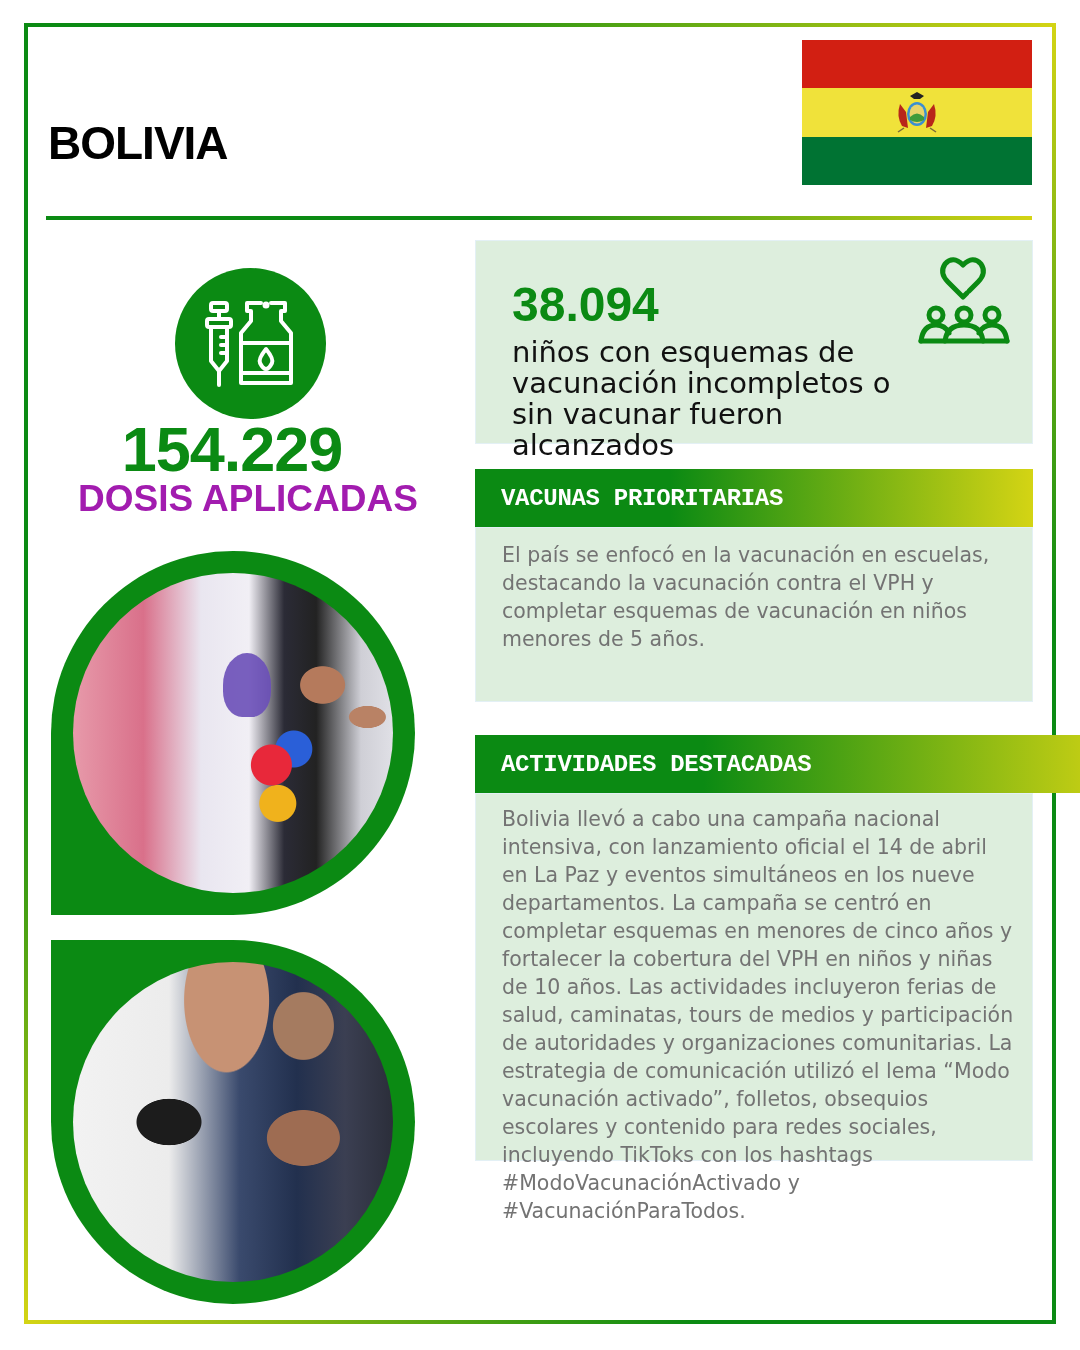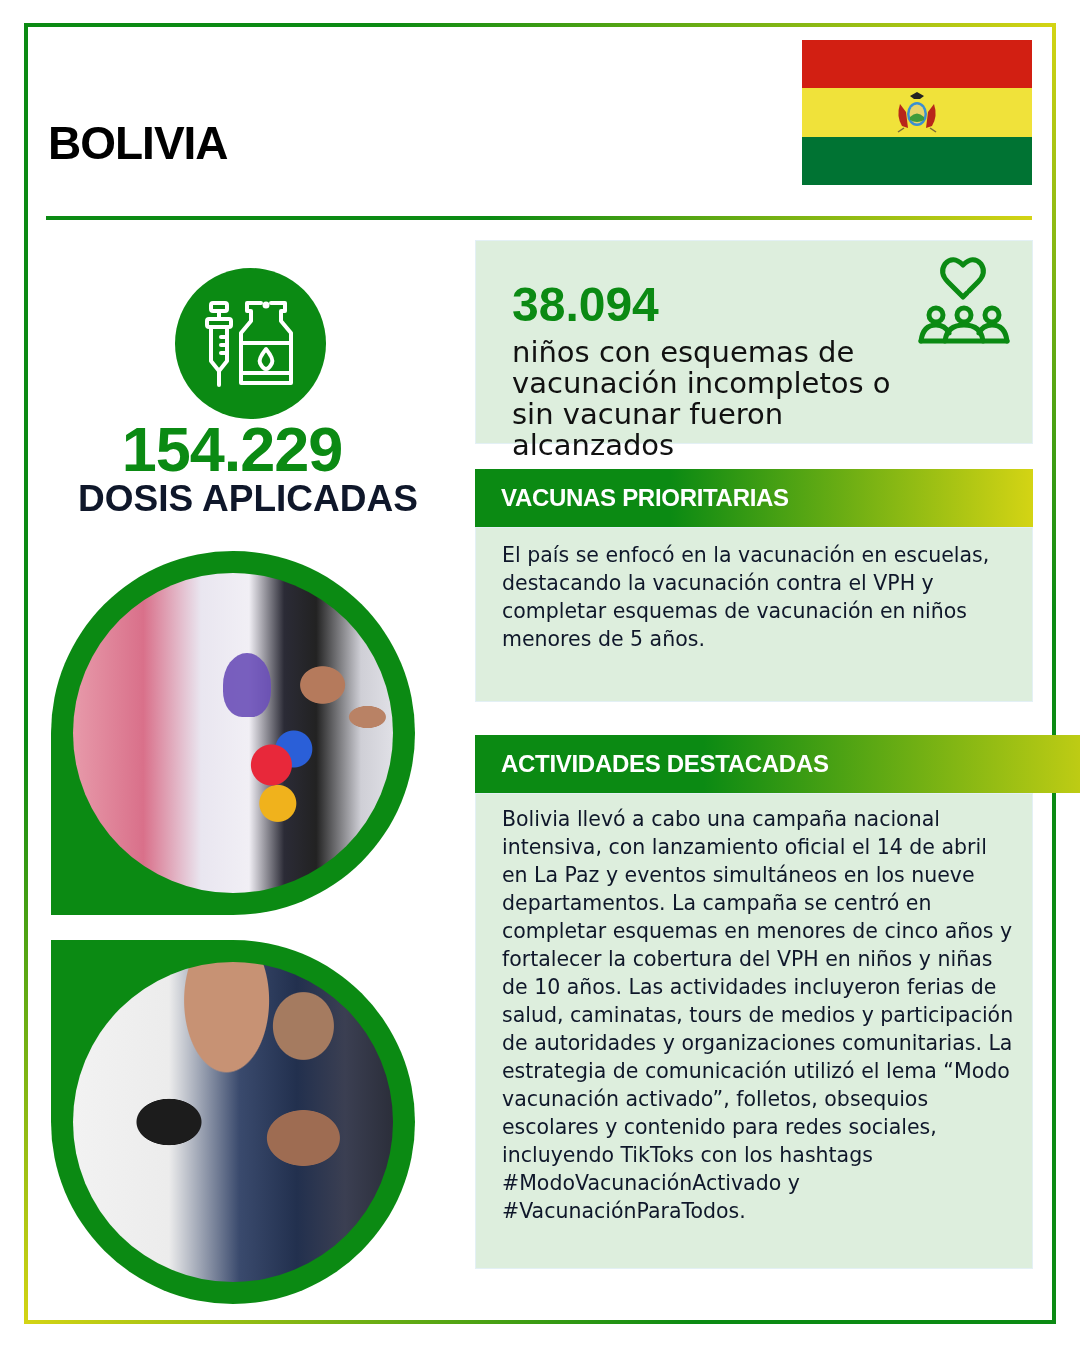--- a/index.html
+++ b/index.html
@@ -28,21 +28,21 @@
   .flag .yellow { background: #f0e23a; position: relative; }
   .flag .green { background: #007333; }
   .flag .coat { position: absolute; left: 92px; top: 2px; width: 46px; height: 44px; }
 
   
   .vaccine-badge { position: absolute; left: 175px; top: 268px; width: 151px; height: 151px;
     border-radius: 50%; background: #0b8a13; display: flex; align-items: center; justify-content: center; }
   .big-number { position: absolute; left: 32px; width: 400px; text-align: center; top: 418px;
     font-family: "Liberation Sans", sans-serif; font-weight: 900; font-size: 63px; color: #0b8a13; line-height: 1; letter-spacing: -1px; }
   .doses-label { position: absolute; left: 48px; width: 400px; text-align: center; top: 480px;
-    font-family: "Liberation Sans", sans-serif; font-weight: 700; font-size: 37px; color: #0f172a; line-height: 1; }
+    font-family: "Liberation Sans", sans-serif; font-weight: 700; font-size: 37px; color: #a21caf; line-height: 1; }
 
   .photo { position: absolute; overflow: hidden; }
   .photo-1 { left: 51px; top: 551px; width: 364px; height: 364px;
     border-radius: 50% 50% 50% 0; background: #0b8a13; }
   .photo-2 { left: 51px; top: 940px; width: 364px; height: 364px;
     border-radius: 0 50% 50% 50%; background: #0b8a13; }
   .photo .inner { position: absolute; left: 22px; top: 22px; width: 320px; height: 320px; border-radius: 50%; overflow: hidden; }
   .photo-1 .inner { background:
       radial-gradient(circle at 62% 60%, #e8283a 0 20px, transparent 21px),
       radial-gradient(circle at 69% 55%, #2a5fd8 0 18px, transparent 19px),
@@ -64,29 +64,29 @@
     background: #ddeedd; border: 1px solid #e3f0f5; }
   .stat-number { position: absolute; left: 36px; top: 40px; font-family: "Liberation Sans", sans-serif;
     font-weight: 900; font-size: 48px; color: #0b8a13; line-height: 1; }
   .stat-desc { position: absolute; left: 36px; top: 96px; width: 420px; font-family: "DejaVu Sans", sans-serif;
     font-size: 29px; line-height: 31px; color: #111; }
   .community-icon { position: absolute; left: 441px; top: 14px; width: 94px; height: 94px; }
 
   .section-header { position: absolute; left: 475px; width: 558px; height: 58px;
     background: linear-gradient(90deg, #0b8a13 0%, #0b8a13 35%, #d4d414 100%);
     display: flex; align-items: center; padding-left: 26px; }
-  .section-header span { font-family: Liberation Sans, sans-serif; font-weight: 900; font-size: 24px;
+  .section-header span { font-family: Liberation Mono, monospace; font-weight: 900; font-size: 24px;
     color: #ffffff; letter-spacing: -0.3px; }
   .section-body { position: absolute; left: 475px; width: 558px; background: #ddeedd; border: 1px solid #e3f0f5; }
-  .section-body p { font-family: "DejaVu Sans", sans-serif; font-size: 20.5px; line-height: 28px; color: #0f172a; }
+  .section-body p { font-family: "DejaVu Sans", sans-serif; font-size: 20.5px; line-height: 28px; color: #737373; }
 
   .header-vacunas { top: 469px; }
   .body-vacunas { top: 527px; height: 175px; padding: 13px 20px 0 26px; }
   .header-actividades { top: 735px; width: 652px; }
-  .body-actividades { top: 793px; height: 476px; padding: 11px 18px 0 26px; }
+  .body-actividades { top: 793px; height: 368px; padding: 11px 18px 0 26px; }
 </style>
 </head>
 <body>
 
 <div class="frame-top"></div>
 <div class="frame-bottom"></div>
 <div class="frame-left"></div>
 <div class="frame-right"></div>
 
 <h1 class="page-title">BOLIVIA</h1>

